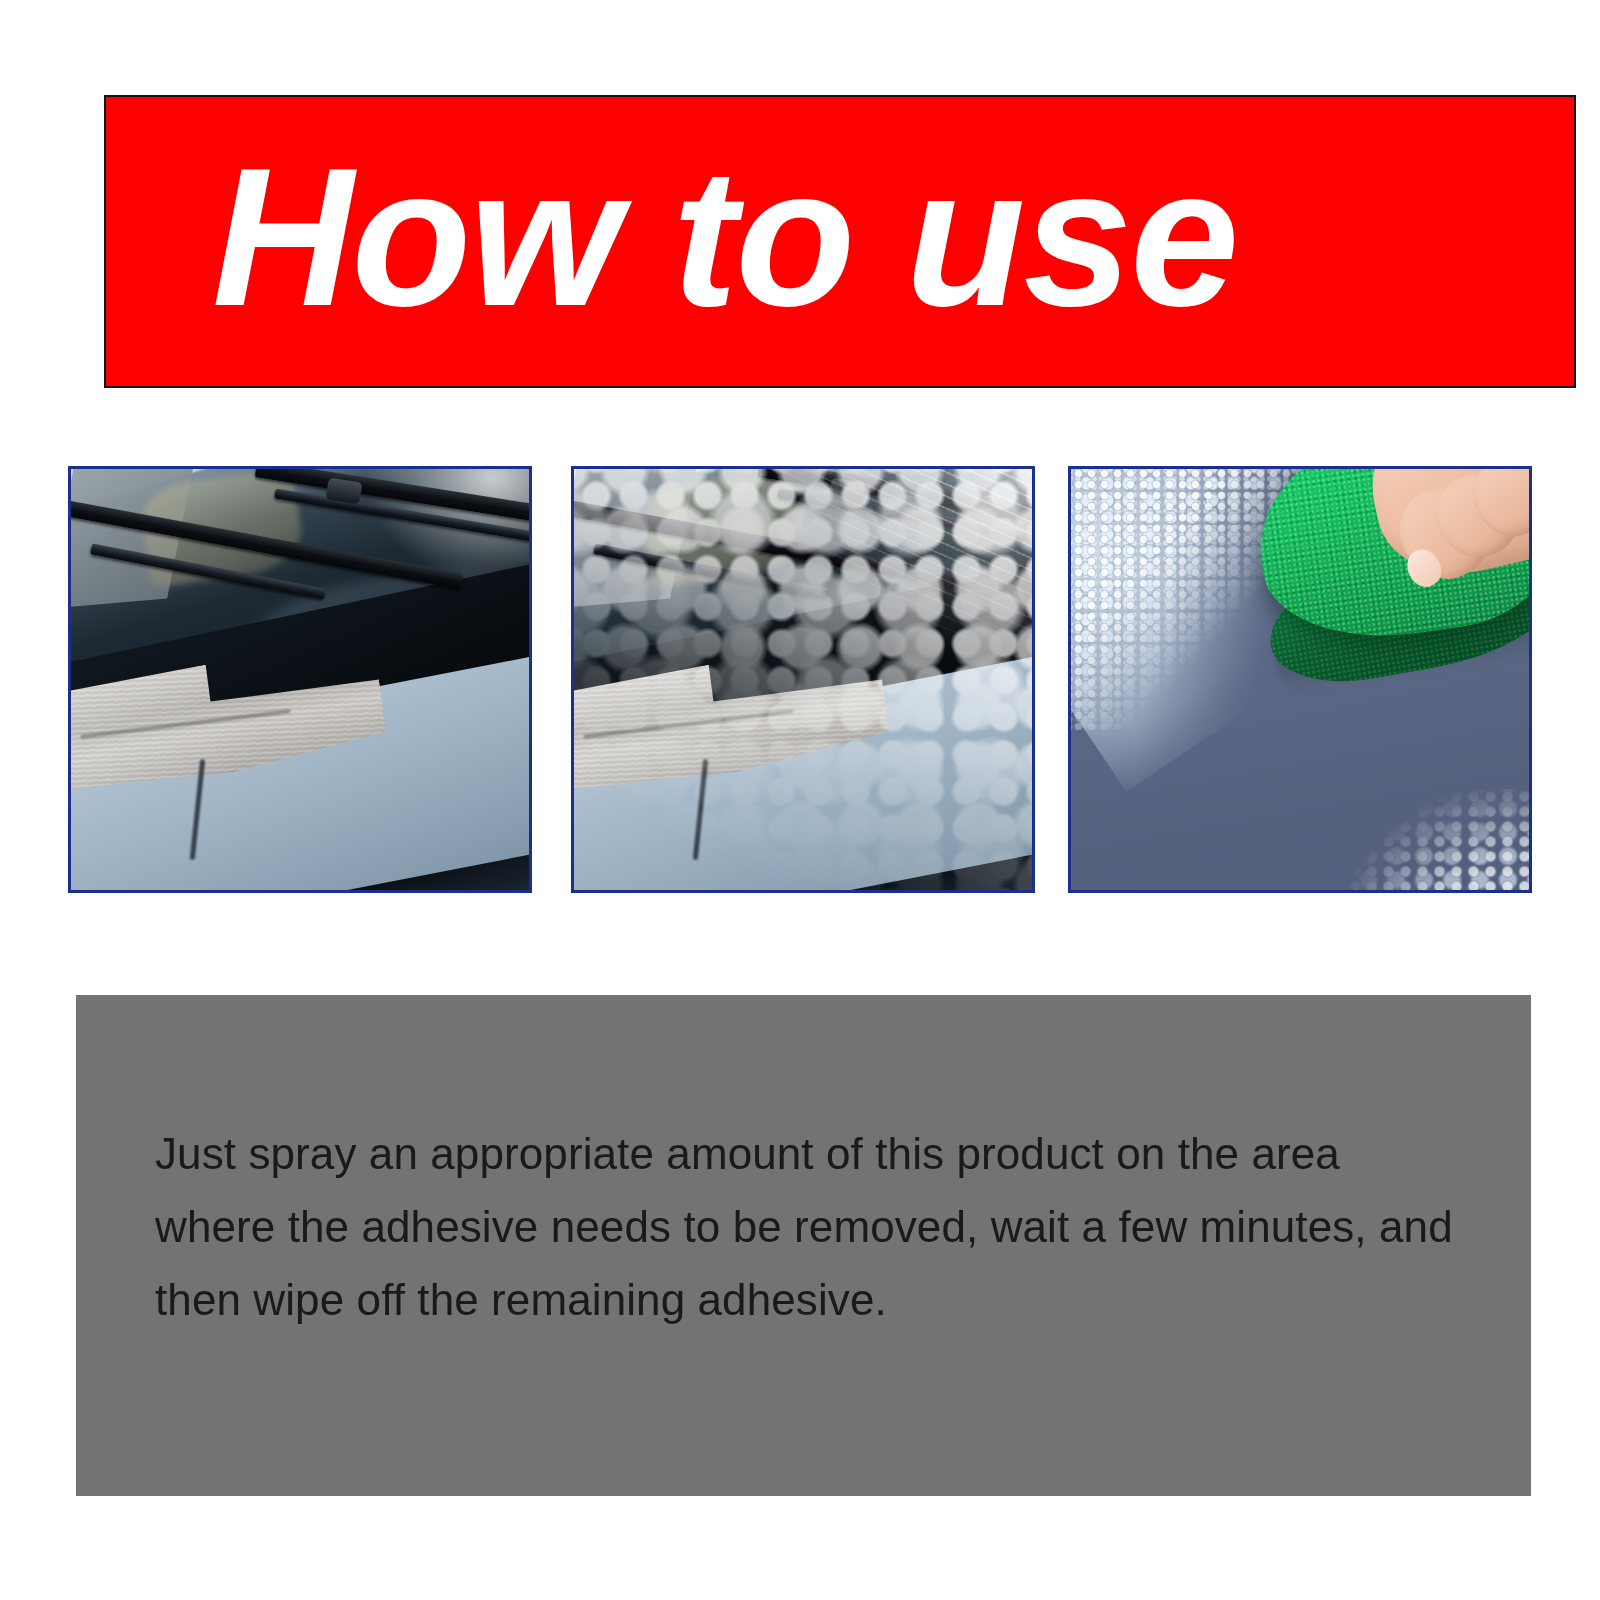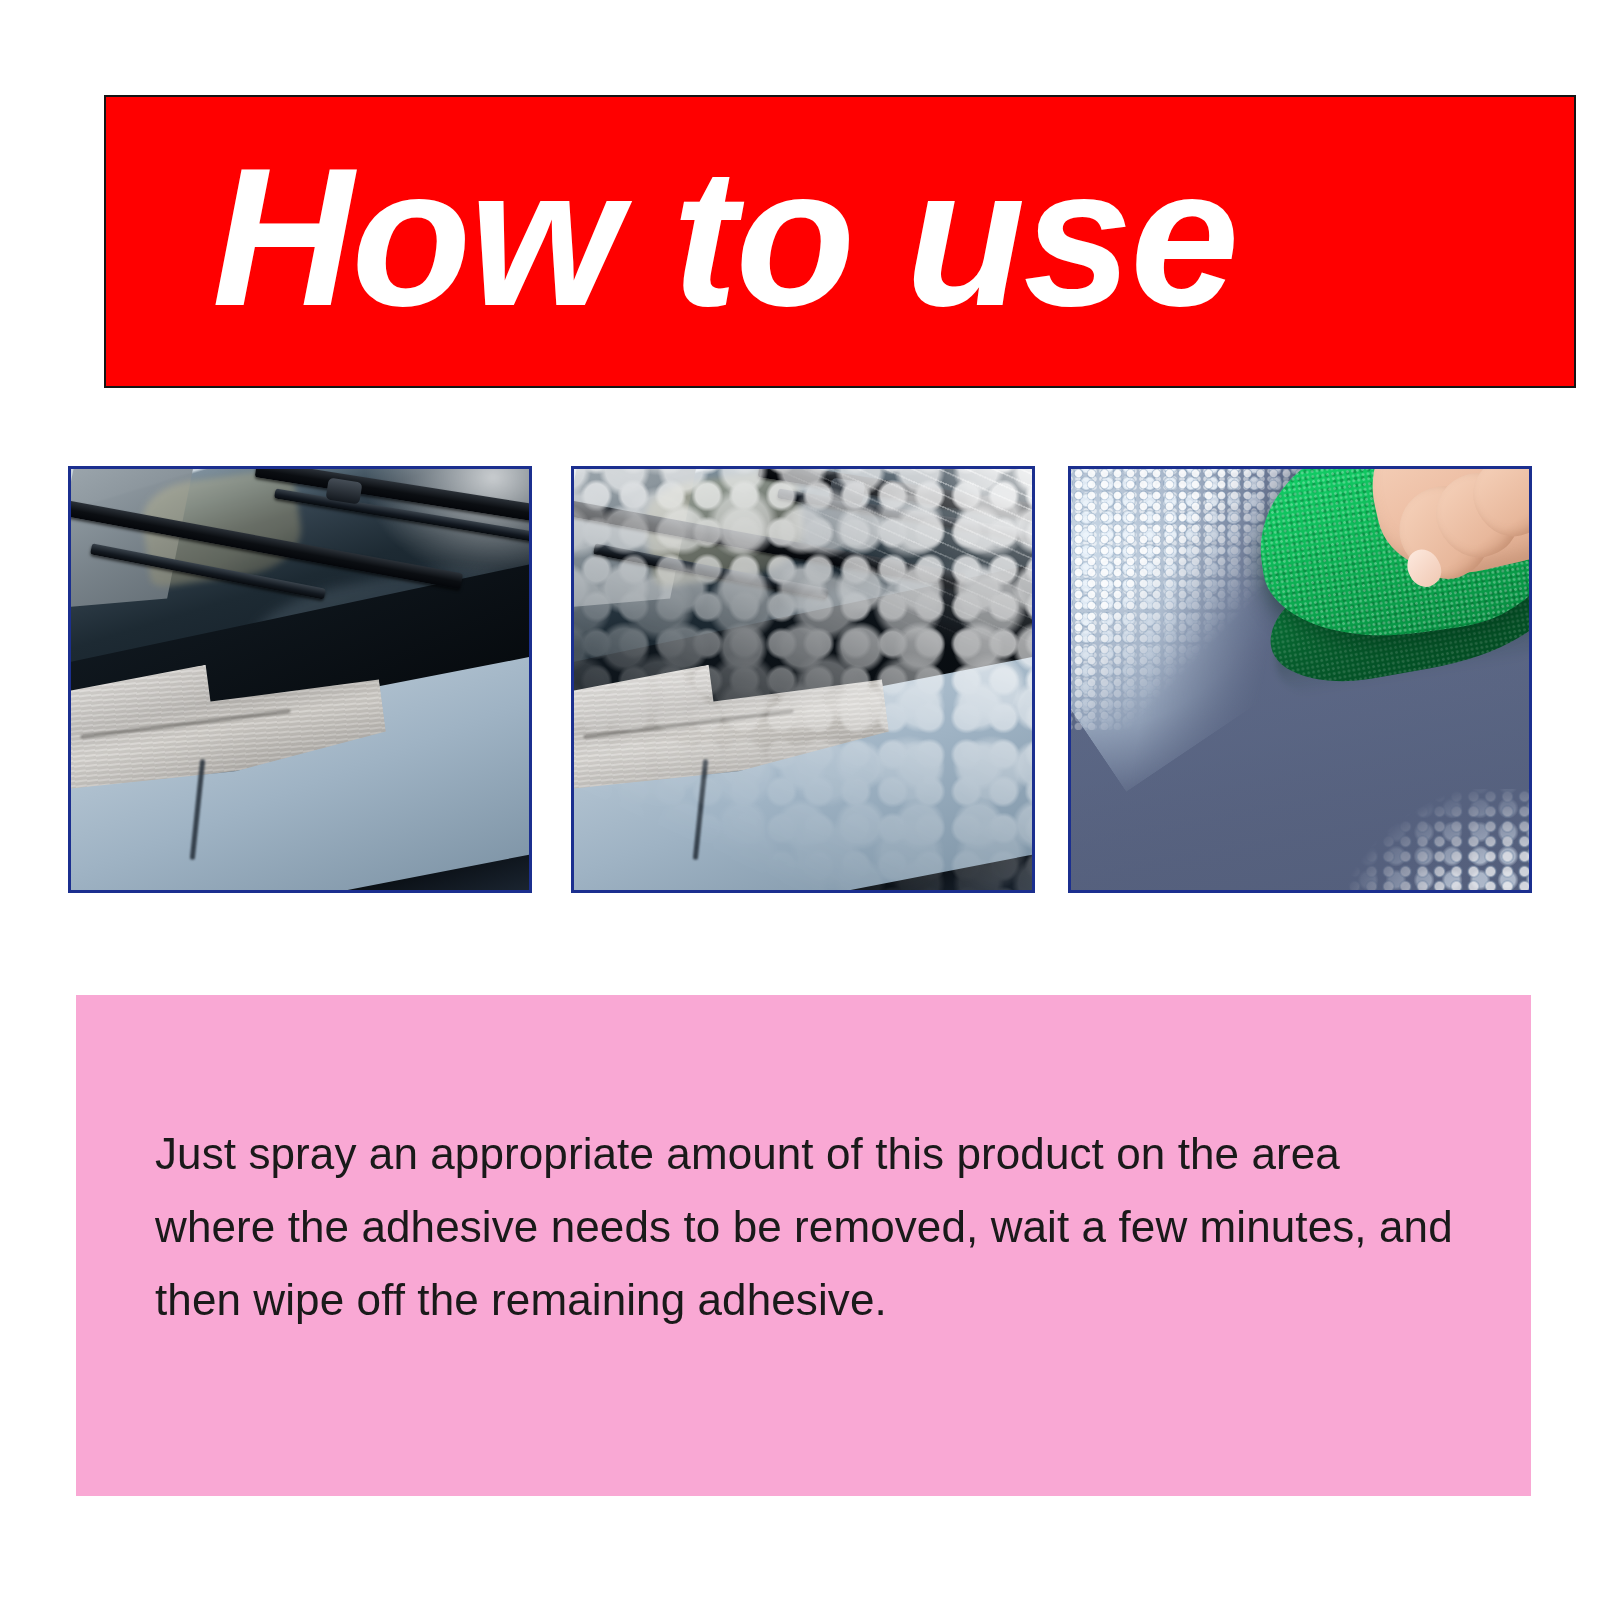--- a/index.html
+++ b/index.html
@@ -412,21 +412,21 @@
     filter: blur(3px);
   }
 
   
   .note-card {
     position: absolute;
     left: 76px;
     top: 995px;
     width: 1455px;
     height: 501px;
-    background: #f9a8d4;
+    background: #737373;
   }
   .note-text {
     position: absolute;
     left: 79px;
     top: 78px;
     width: 1300px;
     color: #1a1a1a;
     font-family: "Liberation Sans", sans-serif;
     font-size: 44px;
     line-height: 73px;

